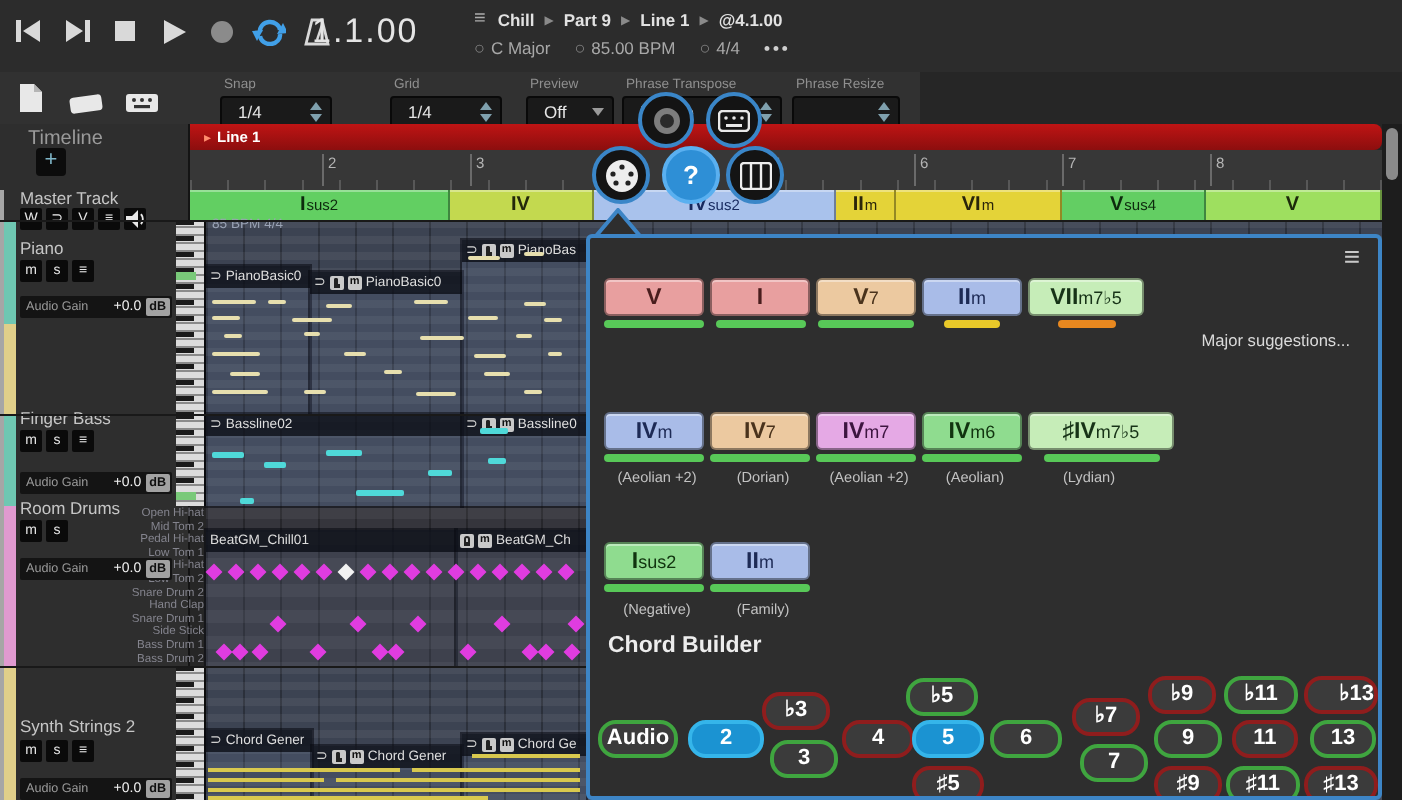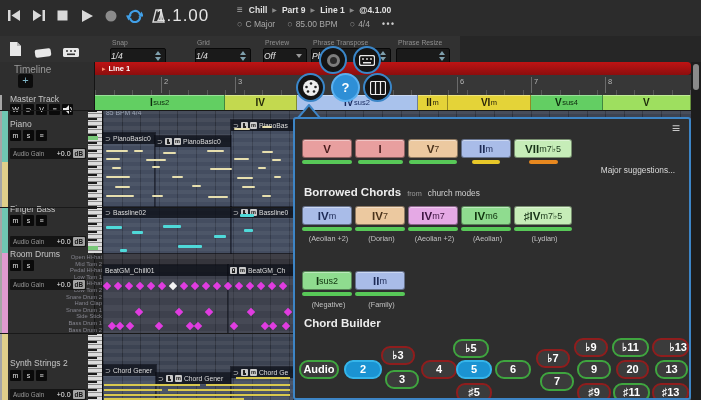--- a/index.html
+++ b/index.html
@@ -17,21 +17,21 @@
   #status{left:237px;top:19px;display:flex;gap:12px;font-size:8.5px;color:#a8a8a8;align-items:center;}
   .stat{display:flex;gap:3px;align-items:center;}
   .stat i{font-style:normal;font-size:9px;color:#8a8a8a;}
   .stat b{font-weight:400;}
   .dots{color:#cfcfcf;font-weight:700;letter-spacing:1.5px;}
   
   #toolbar{left:0;top:36px;width:460px;height:26px;background:#313131;border-bottom:1px solid #1f1f1f;}
   .fico{position:absolute;top:41px;}
   .tlabel{position:absolute;top:39px;font-size:6.8px;color:#8f8f8f;white-space:nowrap;}
   .tsel{position:absolute;top:48px;height:14px;background:#1a1a1a;border:1px solid #090909;border-radius:2px;display:flex;align-items:center;color:#e6e6e6;font-size:8.5px;}
-  .tsel .val{flex:1;padding-left:0;font-style:italic;}
+  .tsel .val{flex:1;padding-left:8px;}
   .spin{width:7px;margin-right:3px;}
   .spin b{display:block;width:0;height:0;border-left:3.5px solid transparent;border-right:3.5px solid transparent;}
   .spin .up{border-bottom:4px solid #7fa0ad;}
   .spin .dn{border-top:4px solid #7fa0ad;margin-top:1.5px;}
   .caret{width:0;height:0;border-left:3.5px solid transparent;border-right:3.5px solid transparent;border-top:4px solid #9a9a9a;margin-right:4px;}
   
   #tl-label{left:14px;top:64px;font-size:10px;color:#9a9a9a;}
   #plus{left:18px;top:74px;width:15px;height:14px;background:#0c0c0c;color:#7fb6c8;font-size:11px;line-height:13px;text-align:center;border-radius:2px;}
   #redbar{left:95px;top:62px;width:596px;height:13px;background:linear-gradient(#bf1414,#8c0e0e);border-radius:0 4px 4px 0;display:flex;align-items:center;padding-left:7px;gap:3px;box-sizing:border-box;}
   #redbar .rmark{color:#ff8d6e;font-size:7px;}
@@ -396,25 +396,20 @@
         </div>
         <div class="chipwrap" style="width: 58px;">
           <div class="chip" style="background: rgb(198, 237, 184); color: rgb(23, 51, 23);">
             <b>VII</b>
             <i>m7♭5</i>
           </div>
           <div class="cbar" style="background: rgb(232, 136, 31); width: 29px;"></div>
         </div>
       </div>
     <span id="p-more">Major suggestions...</span>
-    <div class="ptitle" style="left:9px;top:67px">
-      <span>Borrowed Chords</span>
-        <span class="psub">from</span>
-        <span class="prule">church modes</span>
-    </div>
     <div class="chiprow" style="left:7px;top:87px" id="bc-chips">
         <div class="chipwrap" style="width: 50px;">
           <div class="chip" style="background: rgb(169, 188, 232); color: rgb(29, 42, 85);">
             <b>IV</b>
             <i>m</i>
           </div>
           <div class="cbar" style="background: rgb(88, 200, 88); width: 50px;"></div>
         </div>
         <div class="chipwrap" style="width: 50px;">
           <div class="chip" style="background: rgb(236, 201, 160); color: rgb(74, 51, 28);">
@@ -430,21 +425,21 @@
           </div>
           <div class="cbar" style="background: rgb(88, 200, 88); width: 50px;"></div>
         </div>
         <div class="chipwrap" style="width: 50px;">
           <div class="chip" style="background: rgb(143, 220, 143); color: rgb(17, 52, 15);">
             <b>IV</b>
             <i>m6</i>
           </div>
           <div class="cbar" style="background: rgb(88, 200, 88); width: 50px;"></div>
         </div>
-        <div class="chipwrap" style="width: 58px;">
+        <div class="chipwrap" style="width: 73px;">
           <div class="chip" style="background: rgb(198, 237, 184); color: rgb(23, 51, 23);">
             <b>♯IV</b>
             <i>m7♭5</i>
           </div>
           <div class="cbar" style="background: rgb(88, 200, 88); width: 58px;"></div>
         </div>
       </div>
     <div class="tagrow" style="left:7px;top:115px" id="bc-tags">
         <span class="tag" style="width: 53px;">(Aeolian +2)</span>
         <span class="tag" style="width: 53px;">(Dorian)</span>
@@ -484,21 +479,21 @@
         <div class="bb green" style="left: 158px; top: 220px; width: 36px;">♭5</div>
         <div class="bb blue" style="left: 161px; top: 241px; width: 36px;">5</div>
         <div class="bb red" style="left: 161px; top: 264px; width: 36px;">♯5</div>
         <div class="bb green" style="left: 200px; top: 241px; width: 36px;">6</div>
         <div class="bb red" style="left: 241px; top: 230px; width: 34px;">♭7</div>
         <div class="bb green" style="left: 245px; top: 253px; width: 34px;">7</div>
         <div class="bb red" style="left: 279px; top: 219px; width: 34px;">♭9</div>
         <div class="bb green" style="left: 282px; top: 241px; width: 34px;">9</div>
         <div class="bb red" style="left: 282px; top: 264px; width: 34px;">♯9</div>
         <div class="bb green" style="left: 317px; top: 219px; width: 37px;">♭11</div>
-        <div class="bb red" style="left: 321px; top: 241px; width: 33px;">20</div>
+        <div class="bb red" style="left: 321px; top: 241px; width: 33px;">11</div>
         <div class="bb green" style="left: 318px; top: 264px; width: 37px;">♯11</div>
         <div class="bb red" style="left: 357px; top: 219px; width: 37px; text-align: right;">♭13</div>
         <div class="bb green" style="left: 360px; top: 241px; width: 33px;">13</div>
         <div class="bb red" style="left: 357px; top: 264px; width: 37px;">♯13</div>
       </div>
   </div>
 <div class="cstrip" style="top: 110px; height: 52px; background: rgb(111, 199, 178);"></div>
     <div class="cstrip" style="top: 162px; height: 45px; background: rgb(224, 207, 138);"></div>
     <div class="cstrip" style="top: 207px; height: 46px; background: rgb(111, 199, 178);"></div>
     <div class="cstrip" style="top: 253px; height: 80px; background: rgb(224, 154, 208);"></div>

